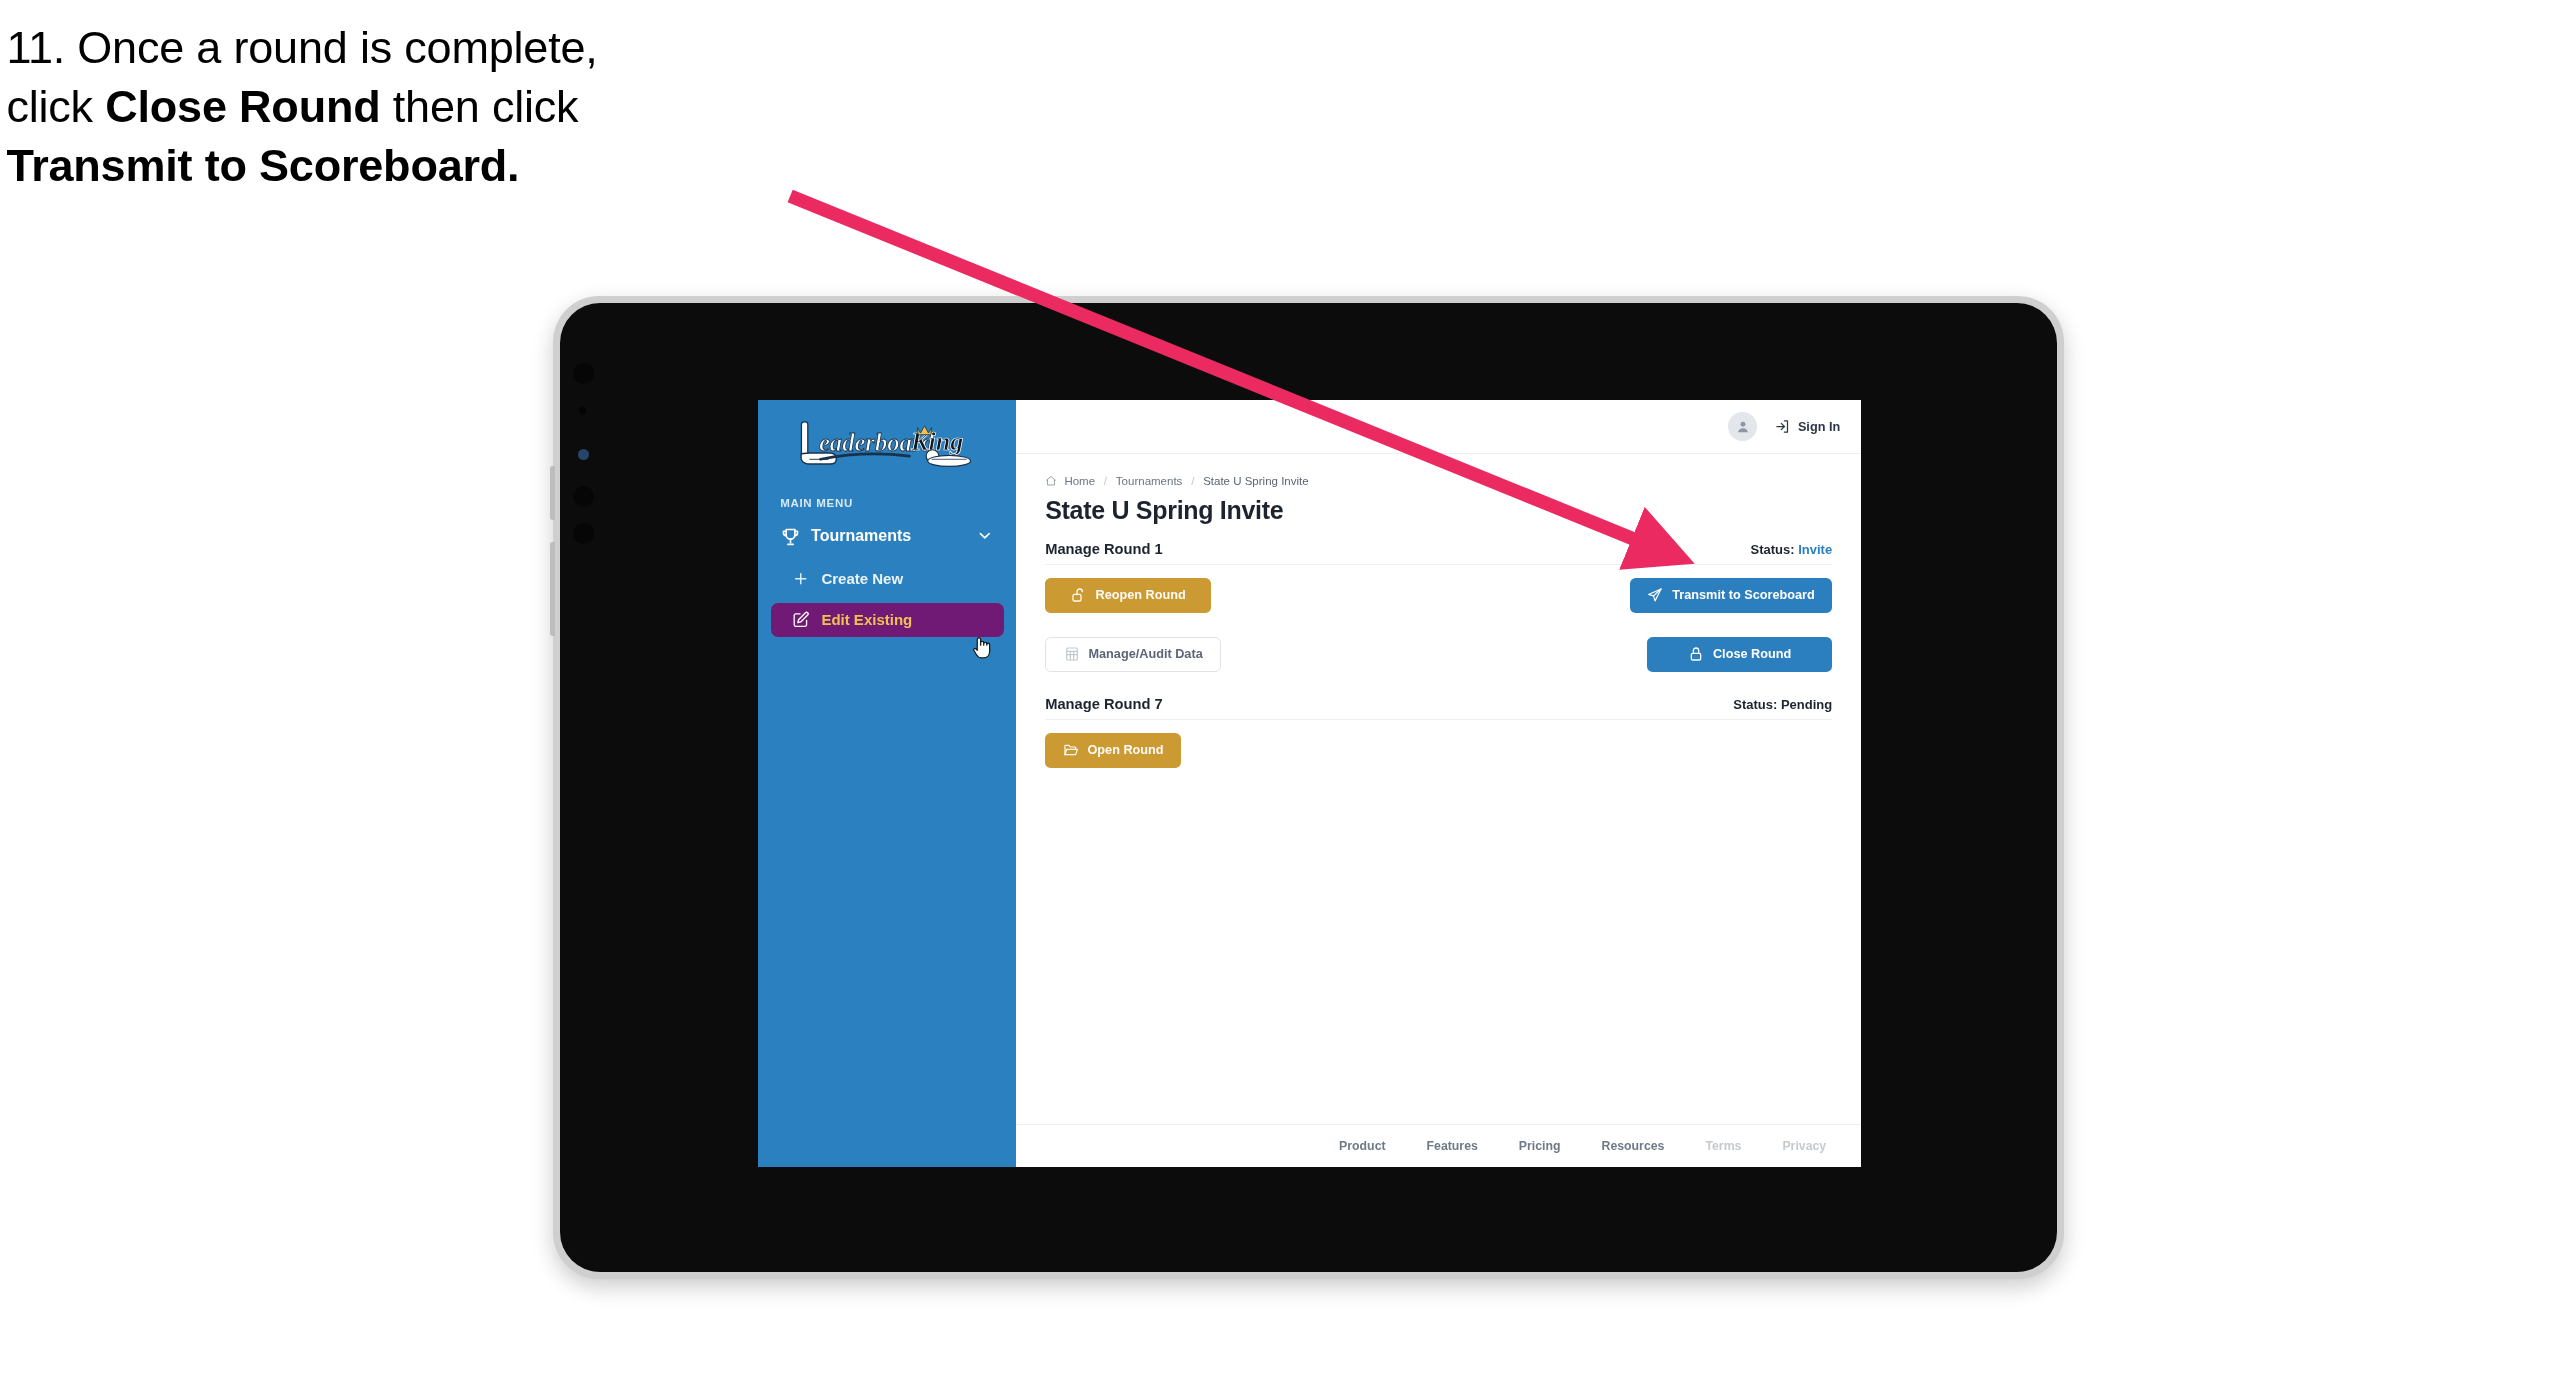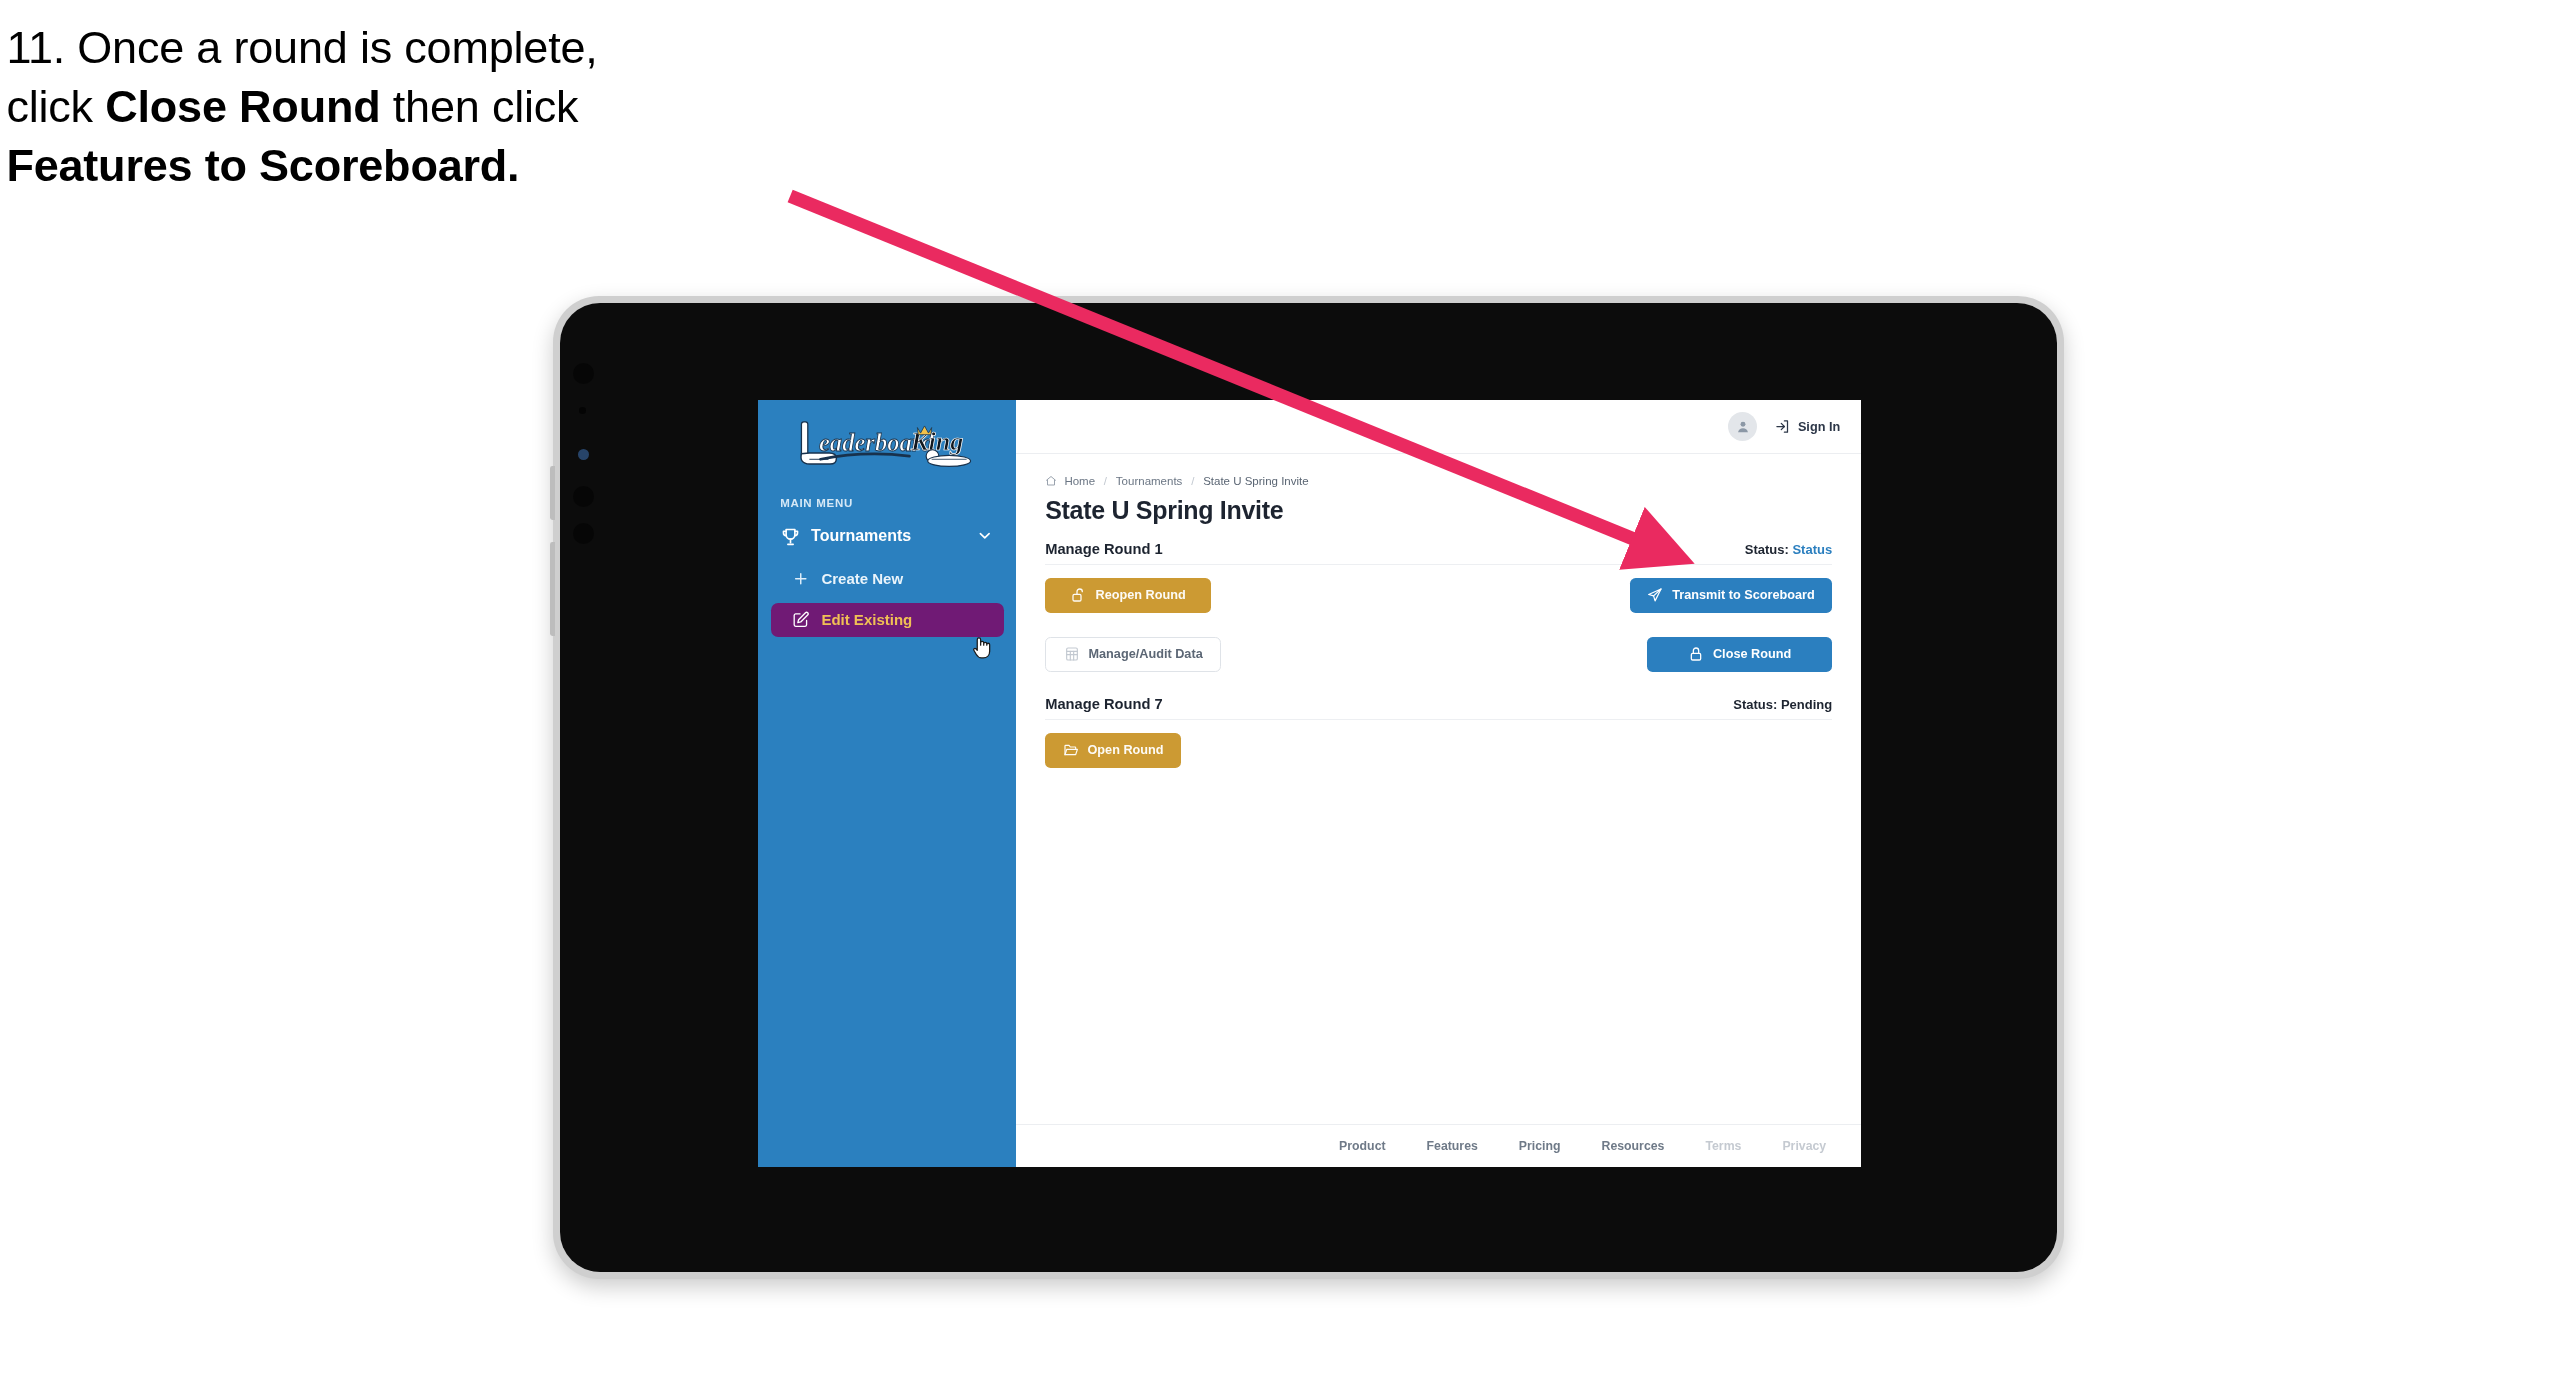--- a/index.html
+++ b/index.html
@@ -269,21 +269,21 @@
   .footer a.muted { color: #c5cad1; }
 </style>
 </head>
 <body>
 
 <div id="root">
 
   <div class="caption">
     <div>11. Once a round is complete,</div>
     <div><span>click </span><b>Close Round</b><span> then click</span></div>
-    <div><b>Features to Scoreboard.</b></div>
+    <div><b>Transmit to Scoreboard.</b></div>
   </div>
 
   <div class="tablet">
     <div class="tablet-body">
 
       <span class="bezel-dot dot-a"></span>
       <span class="bezel-dot dot-b"></span>
       <span class="bezel-dot dot-c"></span>
       <span class="bezel-dot dot-d"></span>
       <span class="bezel-dot dot-e"></span>
@@ -385,21 +385,21 @@
               <span class="bc-last">State U Spring Invite</span>
             </nav>
 
             <h1 class="page-title">State U Spring Invite</h1>
 
             <div class="round-block">
               <div class="round-head">
                 <span class="round-name">Manage Round 1</span>
                 <span class="round-status">
                   <span>Status:</span>
-                  <span class="val st-closed">Status</span>
+                  <span class="val st-closed">Invite</span>
                 </span>
               </div>
               <div class="round-actions">
                 <button class="btn btn-gold w-reopen">
                   <svg class="ico" viewBox="0 0 24 24" fill="none" stroke="currentColor" stroke-width="1.9" stroke-linecap="round" stroke-linejoin="round">
                     <rect x="3" y="11" width="12" height="10" rx="2"></rect>
                     <path d="M9 11V7a4 4 0 0 1 8 0"></path>
                   </svg>
                   <span>Reopen Round</span>
                 </button>

